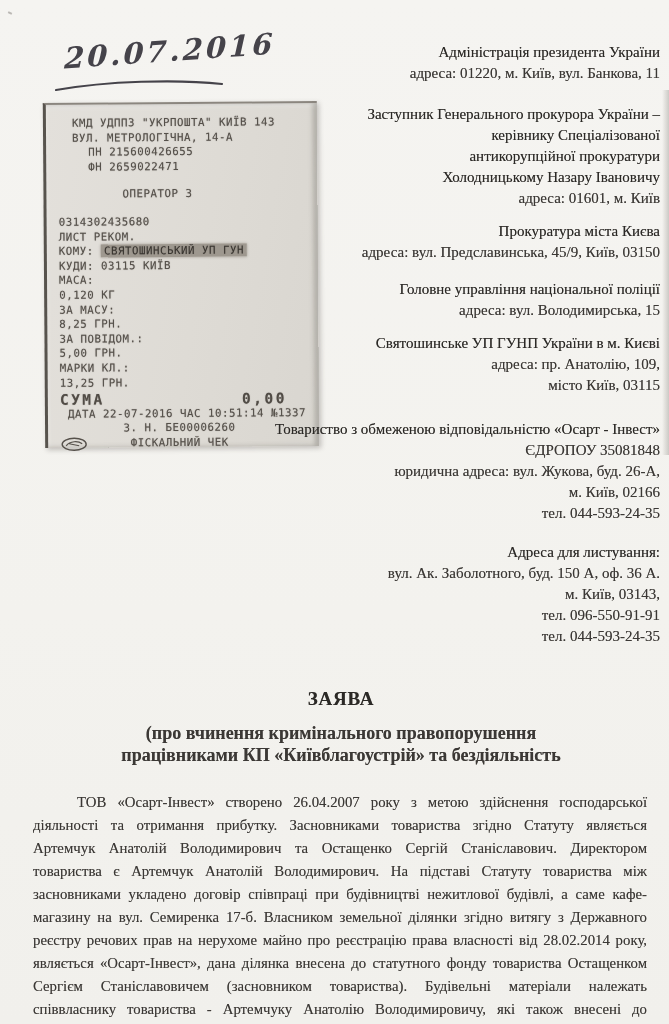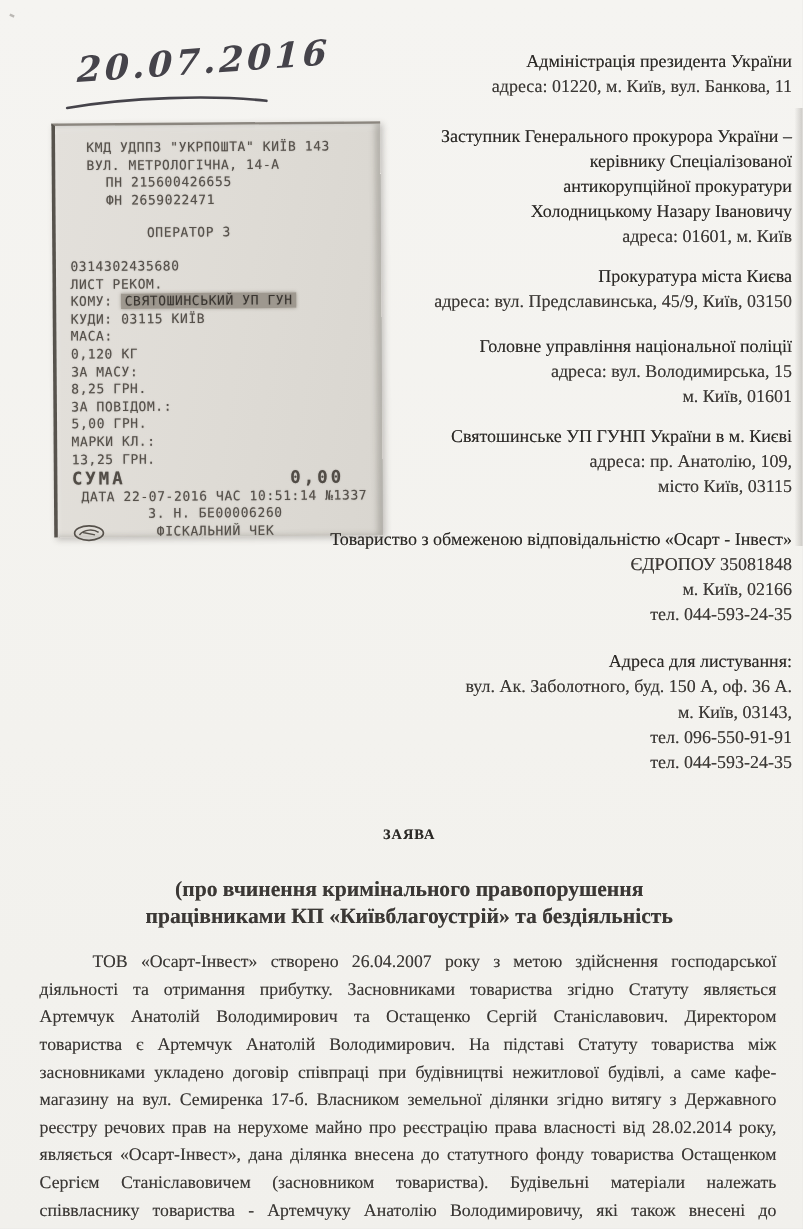--- a/index.html
+++ b/index.html
@@ -70,21 +70,21 @@
   .mb3{margin-bottom:16px;}
   .mb4{margin-bottom:12px;}
   .mb5{margin-bottom:23px;}
   .mb6{margin-bottom:18px;}
   
   .title-block{
     position:absolute;top:688px;left:35px;width:612px;
     text-align:center;
     text-shadow:0 0 0.4px rgba(51,48,44,0.5);
   }
-  .doc-title{font-size:12px;font-weight:bold;letter-spacing:0.8px;margin-bottom:28px;color:#2b2926;}
+  .doc-title{font-size:19px;font-weight:bold;letter-spacing:0.8px;margin-bottom:13px;color:#2b2926;}
   .subtitle-line{font-size:18px;line-height:21.5px;color:#3b3835;font-weight:bold;}
   
   .body-par{
     position:absolute;top:791px;left:33px;width:614px;
     font-size:14.8px;line-height:23px;
     text-align:justify;text-indent:44px;
     word-spacing:1.5px;
     color:#3b3835;
     text-shadow:0 0 0.4px rgba(59,56,53,0.5);
   }
@@ -154,30 +154,30 @@
       <div class="addr-name">Холодницькому Назару Івановичу</div>
       <div class="addr-line">адреса: 01601, м. Київ</div>
     </div>
     <div class="addr-block mb3">
       <div class="addr-name">Прокуратура міста Києва</div>
       <div class="addr-line">адреса: вул. Предславинська, 45/9, Київ, 03150</div>
     </div>
     <div class="addr-block mb4">
       <div class="addr-name">Головне управління національної поліції</div>
       <div class="addr-line">адреса: вул. Володимирська, 15</div>
-      <div class="addr-line">м. Київ, 01601</div>
     </div>
     <div class="addr-block mb5">
       <div class="addr-name">Святошинське УП ГУНП України в м. Києві</div>
       <div class="addr-line">адреса: пр. Анатолію, 109,</div>
       <div class="addr-line">місто Київ, 03115</div>
     </div>
     <div class="addr-block mb6">
       <div class="addr-name">Товариство з обмеженою відповідальністю «Осарт - Інвест»</div>
       <div class="addr-line">ЄДРОПОУ 35081848</div>
+      <div class="addr-line">юридична адреса: вул. Жукова, буд. 26-А,</div>
       <div class="addr-line">м. Київ, 02166</div>
       <div class="addr-line">тел. 044-593-24-35</div>
     </div>
     <div class="addr-block">
       <div class="addr-name">Адреса для листування:</div>
       <div class="addr-line">вул. Ак. Заболотного, буд. 150 А, оф. 36 А.</div>
       <div class="addr-line">м. Київ, 03143,</div>
       <div class="addr-line">тел. 096-550-91-91</div>
       <div class="addr-line">тел. 044-593-24-35</div>
     </div>

